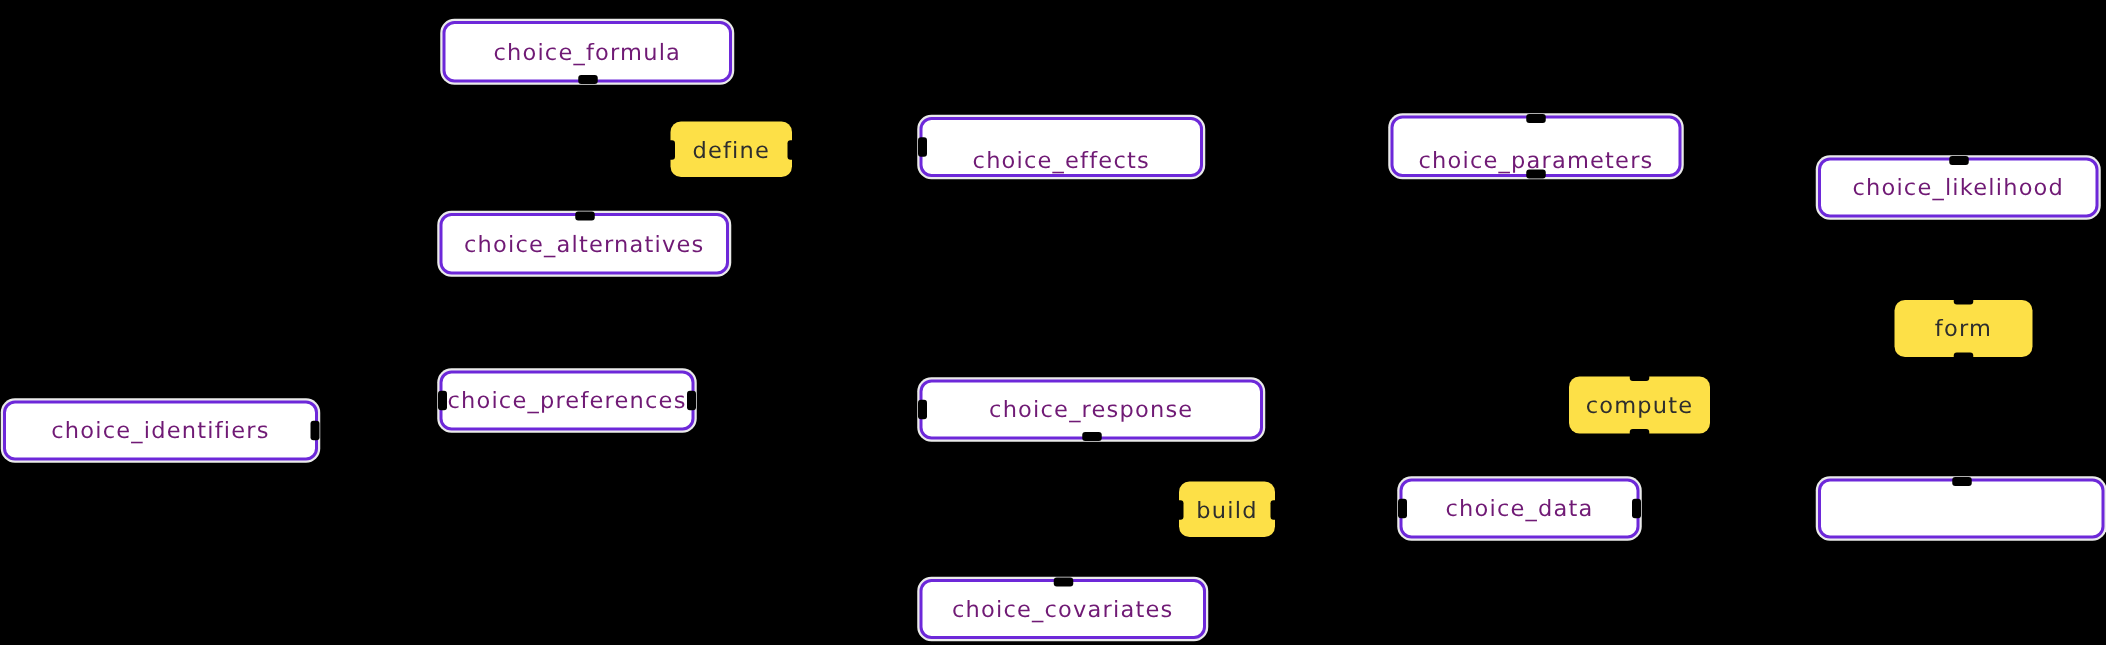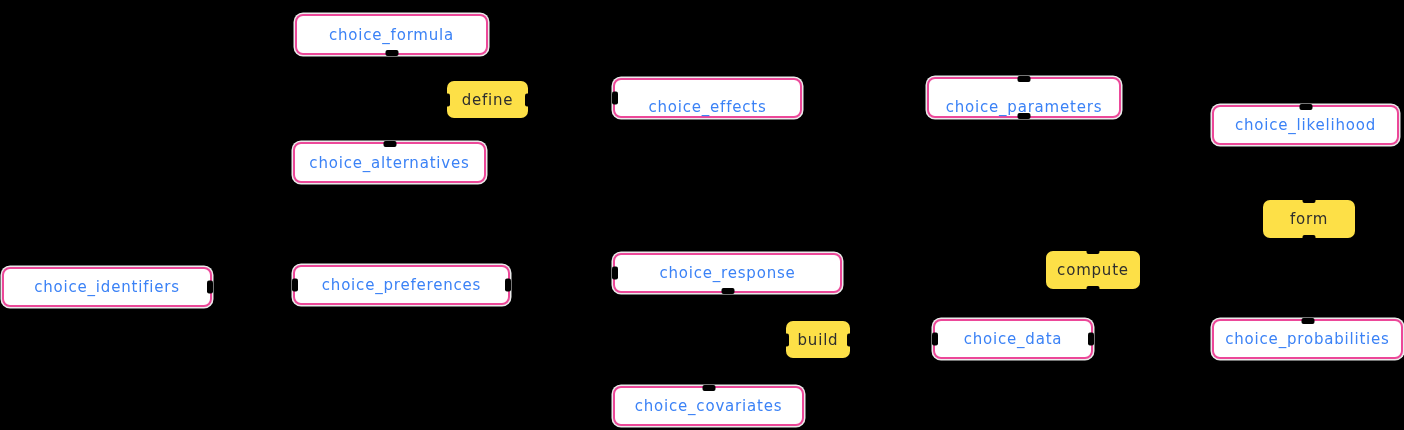--- a/index.html
+++ b/index.html
@@ -15,25 +15,25 @@
     overflow: hidden;
     font-family: "DejaVu Sans", "Liberation Sans", sans-serif;
   }
   .node {
     position: absolute;
     box-sizing: border-box;
     display: flex;
     align-items: center;
     justify-content: center;
     background: #ffffff;
-    border: 2px solid #ec4899;
+    border: 2px solid #6d28d9;
     border-radius: 8px;
     
     box-shadow: 0 0 0 1.5px rgba(255,255,255,0.92);
-    color: #3b82f6;
+    color: #701a75;
     font-size: 15px;
     letter-spacing: 0.8px;
     white-space: nowrap;
   }
   .edge-label {
     position: absolute;
     box-sizing: border-box;
     display: flex;
     align-items: center;
     justify-content: center;
@@ -77,37 +77,36 @@
       <i class="notch notch-top"></i>
     </div>
     <div class="node" style="left: 293px; top: 142px; width: 193px; height: 41px;">
       <span>choice_alternatives</span>
       <i class="notch notch-top"></i>
     </div>
     <div class="node" style="left: 2px; top: 267px; width: 210px; height: 40px;">
       <span>choice_identifiers</span>
       <i class="notch notch-right"></i>
     </div>
-    <div class="node" style="left: 293px; top: 265px; width: 217px; height: 40px;">
+    <div class="node" style="left: 293px; top: 247px; width: 170px; height: 40px;">
       <span>choice_preferences</span>
       <i class="notch notch-left"></i>
       <i class="notch notch-right"></i>
     </div>
     <div class="node" style="left: 613px; top: 253px; width: 229px; height: 40px;">
       <span>choice_response</span>
       <i class="notch notch-left"></i>
       <i class="notch notch-bottom"></i>
     </div>
     <div class="node" style="left: 933px; top: 319px; width: 160px; height: 40px;">
       <span>choice_data</span>
       <i class="notch notch-left"></i>
       <i class="notch notch-right"></i>
     </div>
     <div class="node" style="left: 1212px; top: 319px; width: 191px; height: 40px;">
-      <span>choice_probabilities</span>
       <i class="notch notch-top"></i>
     </div>
     <div class="node" style="left: 613px; top: 386px; width: 191px; height: 40px;">
       <span>choice_covariates</span>
       <i class="notch notch-top"></i>
     </div>
     <div class="edge-label" style="left: 447px; top: 81px; width: 81px; height: 37px;">
       <span>define</span>
       <i class="notch notch-left"></i>
       <i class="notch notch-right"></i>

